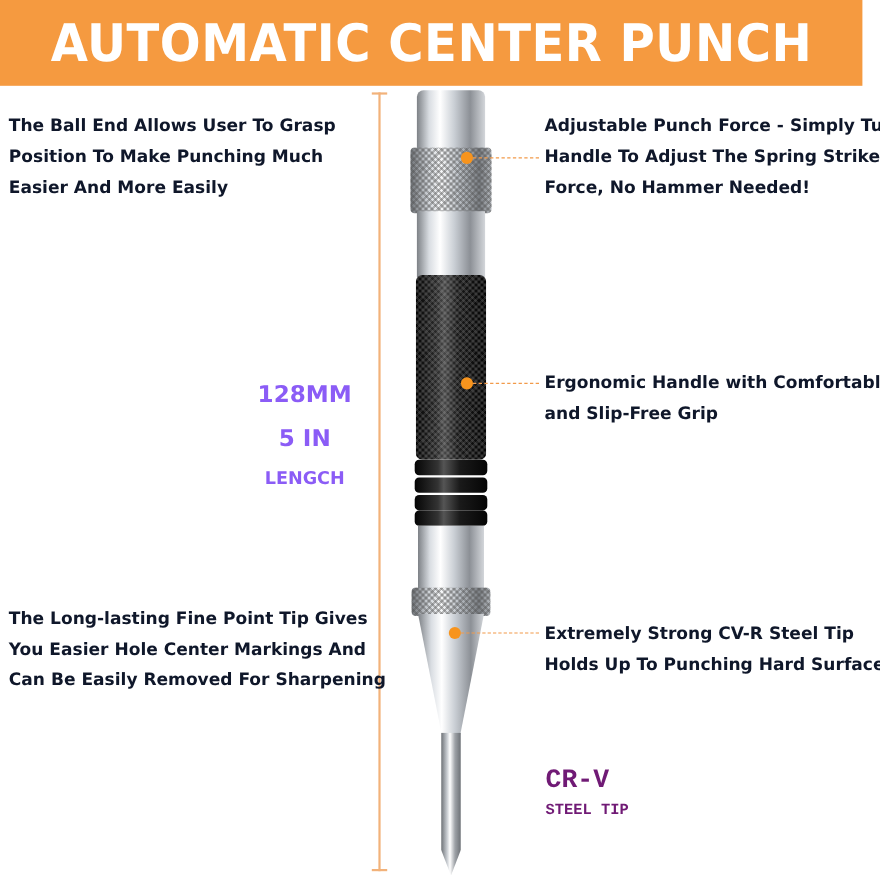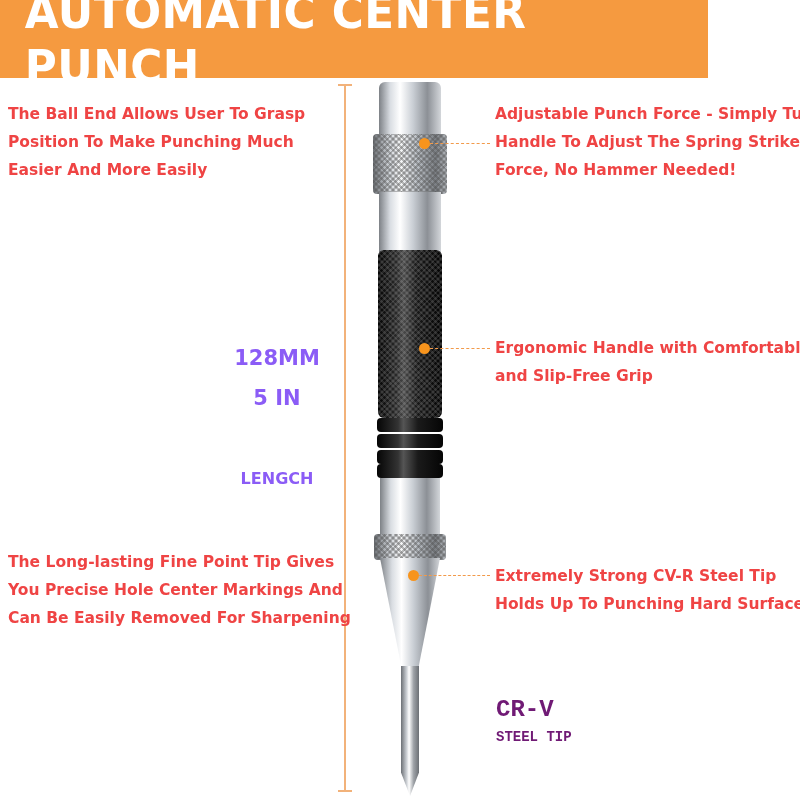--- a/index.html
+++ b/index.html
@@ -2,32 +2,32 @@
 <html><head>
 <meta charset="utf-8">
 <style>
   html, body { margin: 0; padding: 0; }
   body {
     width: 800px; height: 800px; position: relative; overflow: hidden;
     background: #ffffff;
     font-family: "DejaVu Sans", "Liberation Sans", sans-serif;
   }
   .banner {
-    position: absolute; left: 0; top: 0; width: 708px; height: 78px;
+    position: absolute; left: 0; top: 0; width: 784px; height: 78px;
     background: #f59a40;
     display: flex; align-items: center; justify-content: center;
   }
   .banner h1 {
     margin: 0; color: #ffffff; font-weight: bold;
     font-size: 47px; letter-spacing: 0.5px;
     font-family: "DejaVu Sans", sans-serif;
     transform: scaleX(0.93);
   }
   .txt {
-    position: absolute; margin: 0; color: #ef4444; font-weight: bold;
+    position: absolute; margin: 0; color: #0f172a; font-weight: bold;
     font-size: 15.5px; line-height: 28px;
     font-family: "DejaVu Sans", sans-serif;
     white-space: nowrap;
   }
   .txt .ln { display: block; }
   .dim-line {
     position: absolute; left: 344px; top: 84px; width: 1.5px; height: 708px;
     background: #f2b27a;
   }
   .dim-tick {
@@ -107,27 +107,27 @@
 <div class="dim-tick" style="top:790px"></div>
 
 <p class="txt" style="left:8px; top:100px;">
   <span class="ln">The Ball End Allows User To Grasp</span>
   <span class="ln">Position To Make Punching Much</span>
   <span class="ln">Easier And More Easily</span>
 </p>
 
 <p class="txt" style="left:8px; top:548px;">
   <span class="ln">The Long-lasting Fine Point Tip Gives</span>
-  <span class="ln">You Precise Hole Center Markings And</span>
+  <span class="ln">You Easier Hole Center Markings And</span>
   <span class="ln">Can Be Easily Removed For Sharpening</span>
 </p>
 
 <div class="big" style="left:222px; top:346px; width:110px; font-size:21px;">128MM</div>
 <div class="big" style="left:222px; top:386px; width:110px; font-size:21px;">5 IN</div>
-<div class="big" style="left:222px; top:425px; width:110px; font-size:16px;margin-top:44px;">LENGCH</div>
+<div class="big" style="left:222px; top:425px; width:110px; font-size:16px;">LENGCH</div>
 
 <div class="punch">
   <div class="seg cap"></div>
   <div class="seg knurl1"></div>
   <div class="seg shaft1"></div>
   <div class="seg grip"></div>
   <div class="seg ring" style="top:338px"></div>
   <div class="seg ring" style="top:354px"></div>
   <div class="seg ring" style="top:370px"></div>
   <div class="seg ring" style="top:384px"></div>

